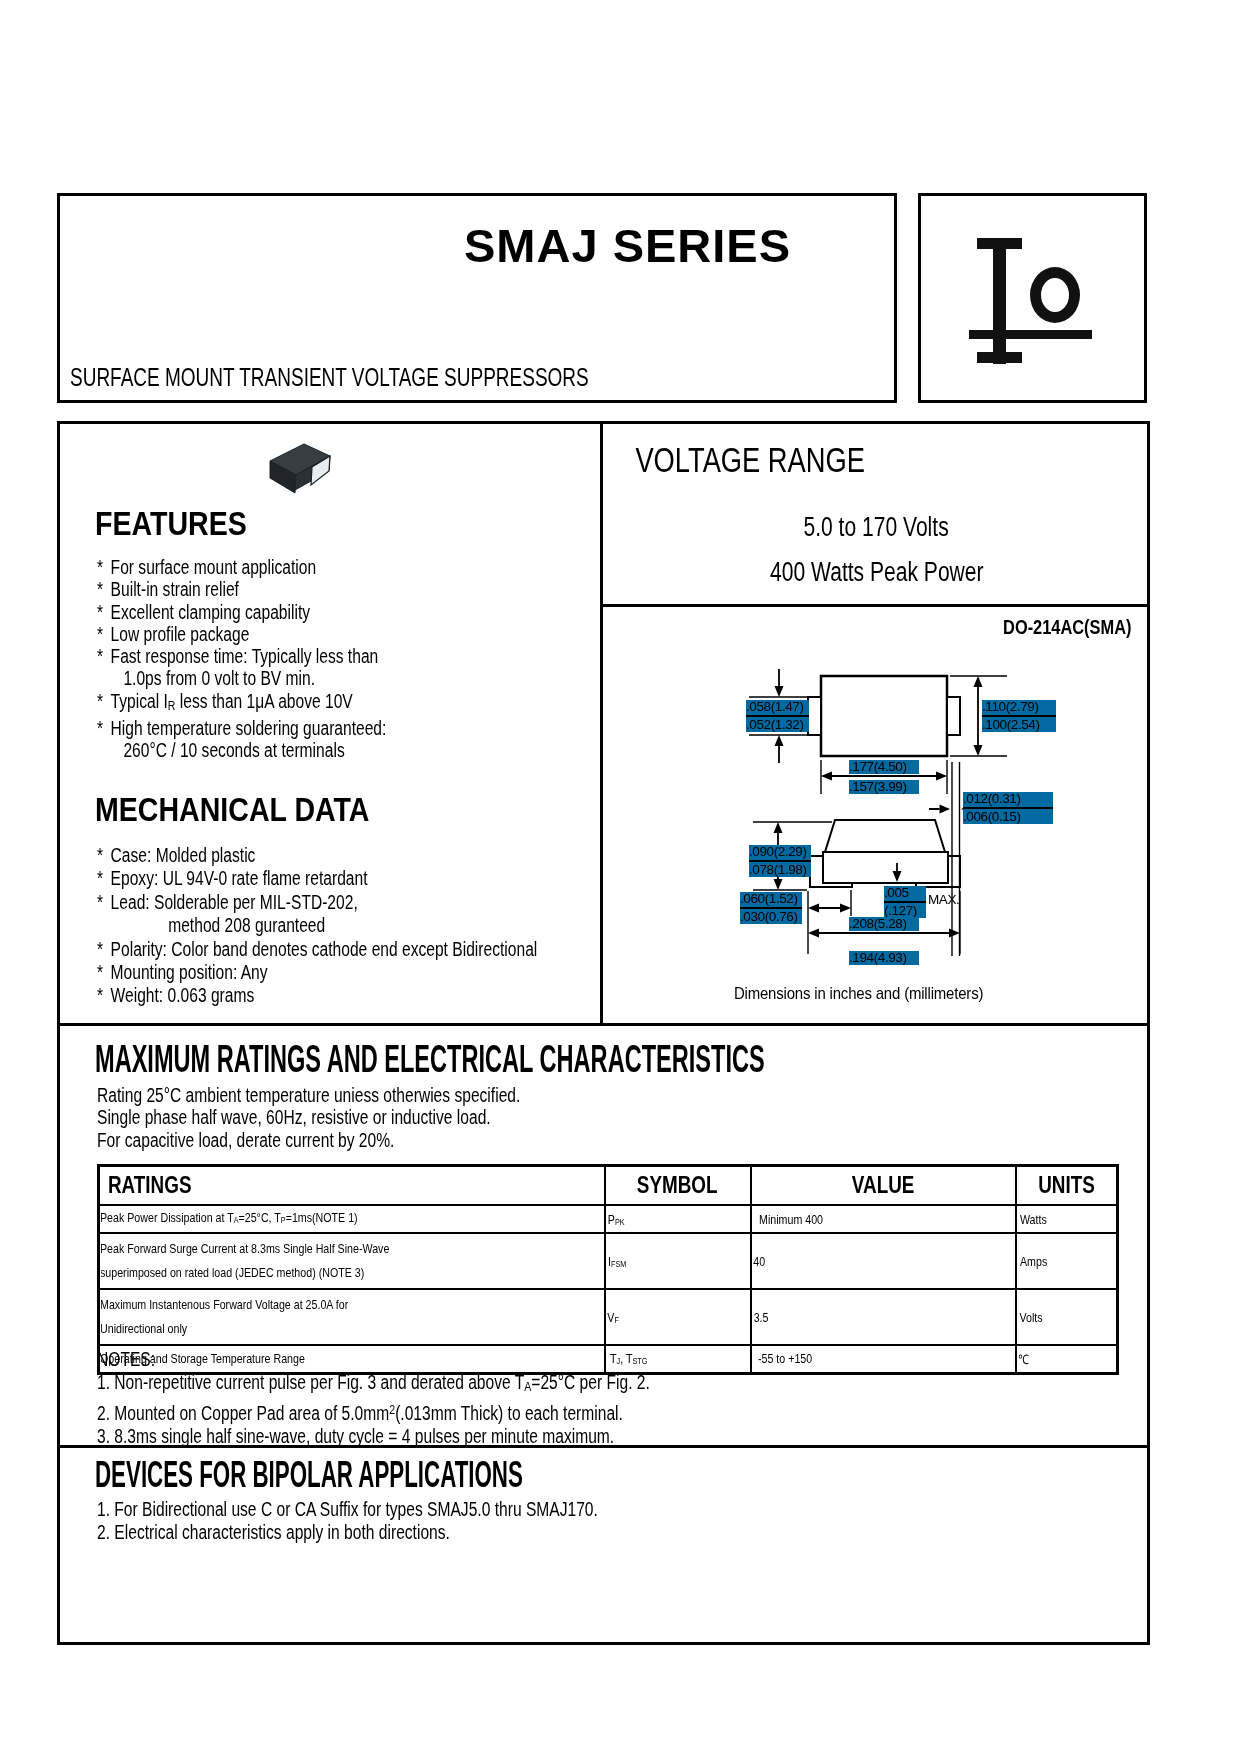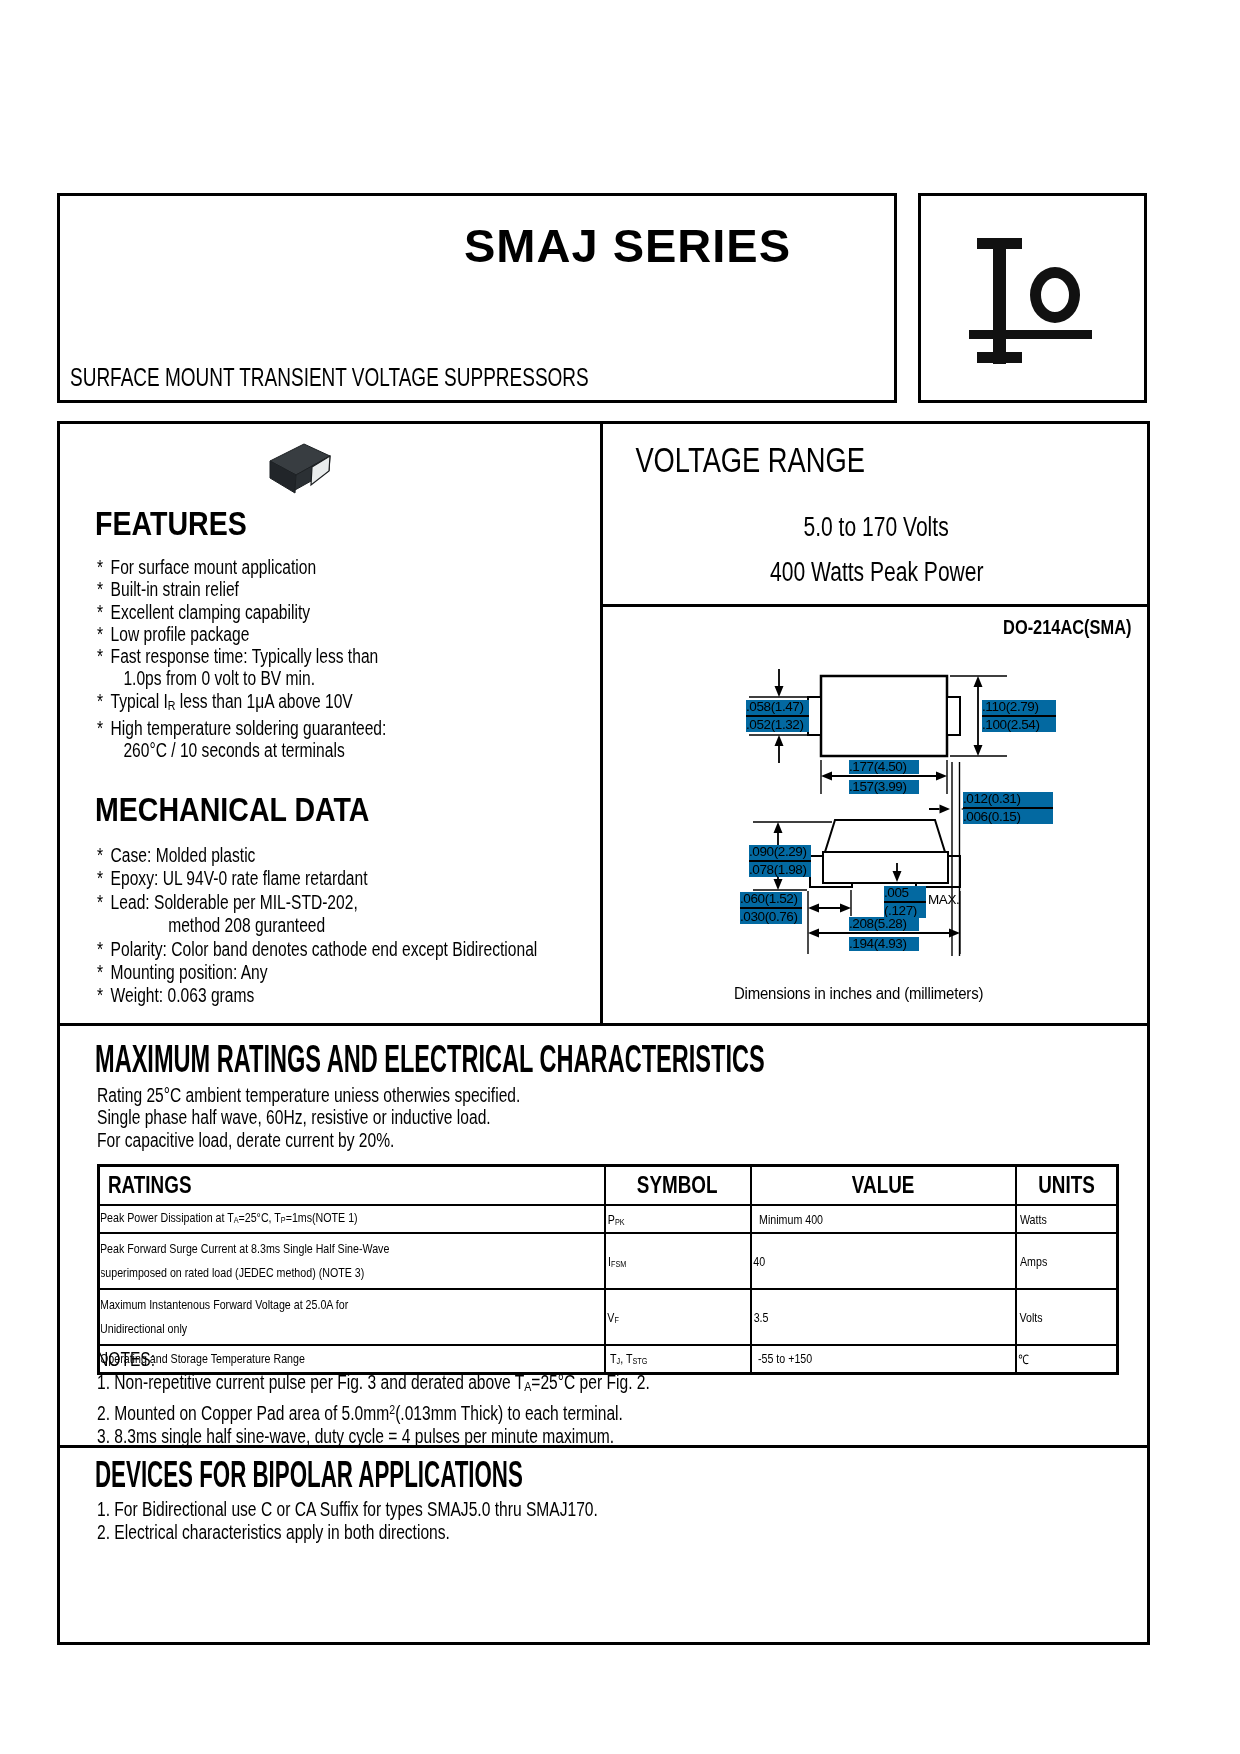--- a/index.html
+++ b/index.html
@@ -219,21 +219,21 @@
       <div class="frac" style="left:137px;top:272px;width:62px;">
         <span class="ft">.060(1.52)</span>
           <span class="fb">.030(0.76)</span>
       </div>
       <div class="frac" style="left:281px;top:266px;width:42px;">
         <span class="ft">.005</span>
           <span class="fb">(.127)</span>
       </div>
       <div class="dim" style="left:325px;top:273px;width:40px;text-align:left;background:none;">MAX.</div>
       <div class="dim" style="left:246px;top:297px;width:70px;">.208(5.28)</div>
-      <div class="dim" style="left:246px;top:317px;width:70px;">.194(4.93)</div>
+      <div class="dim" style="left:246px;top:331px;width:70px;">.194(4.93)</div>
       <div class="dgm-cap">Dimensions in inches and (millimeters)</div>
     </div>
 
     <div class="h-cond" style="left:35px;top:614px;">MAXIMUM RATINGS AND ELECTRICAL CHARACTERISTICS</div>
     <div class="conds" style="left:37px;top:660px;">
       <div>Rating 25°C ambient temperature uniess otherwies specified.</div>
       <div>Single phase half wave, 60Hz, resistive or inductive load.</div>
       <div>For capacitive load, derate current by 20%.</div>
     </div>
 

